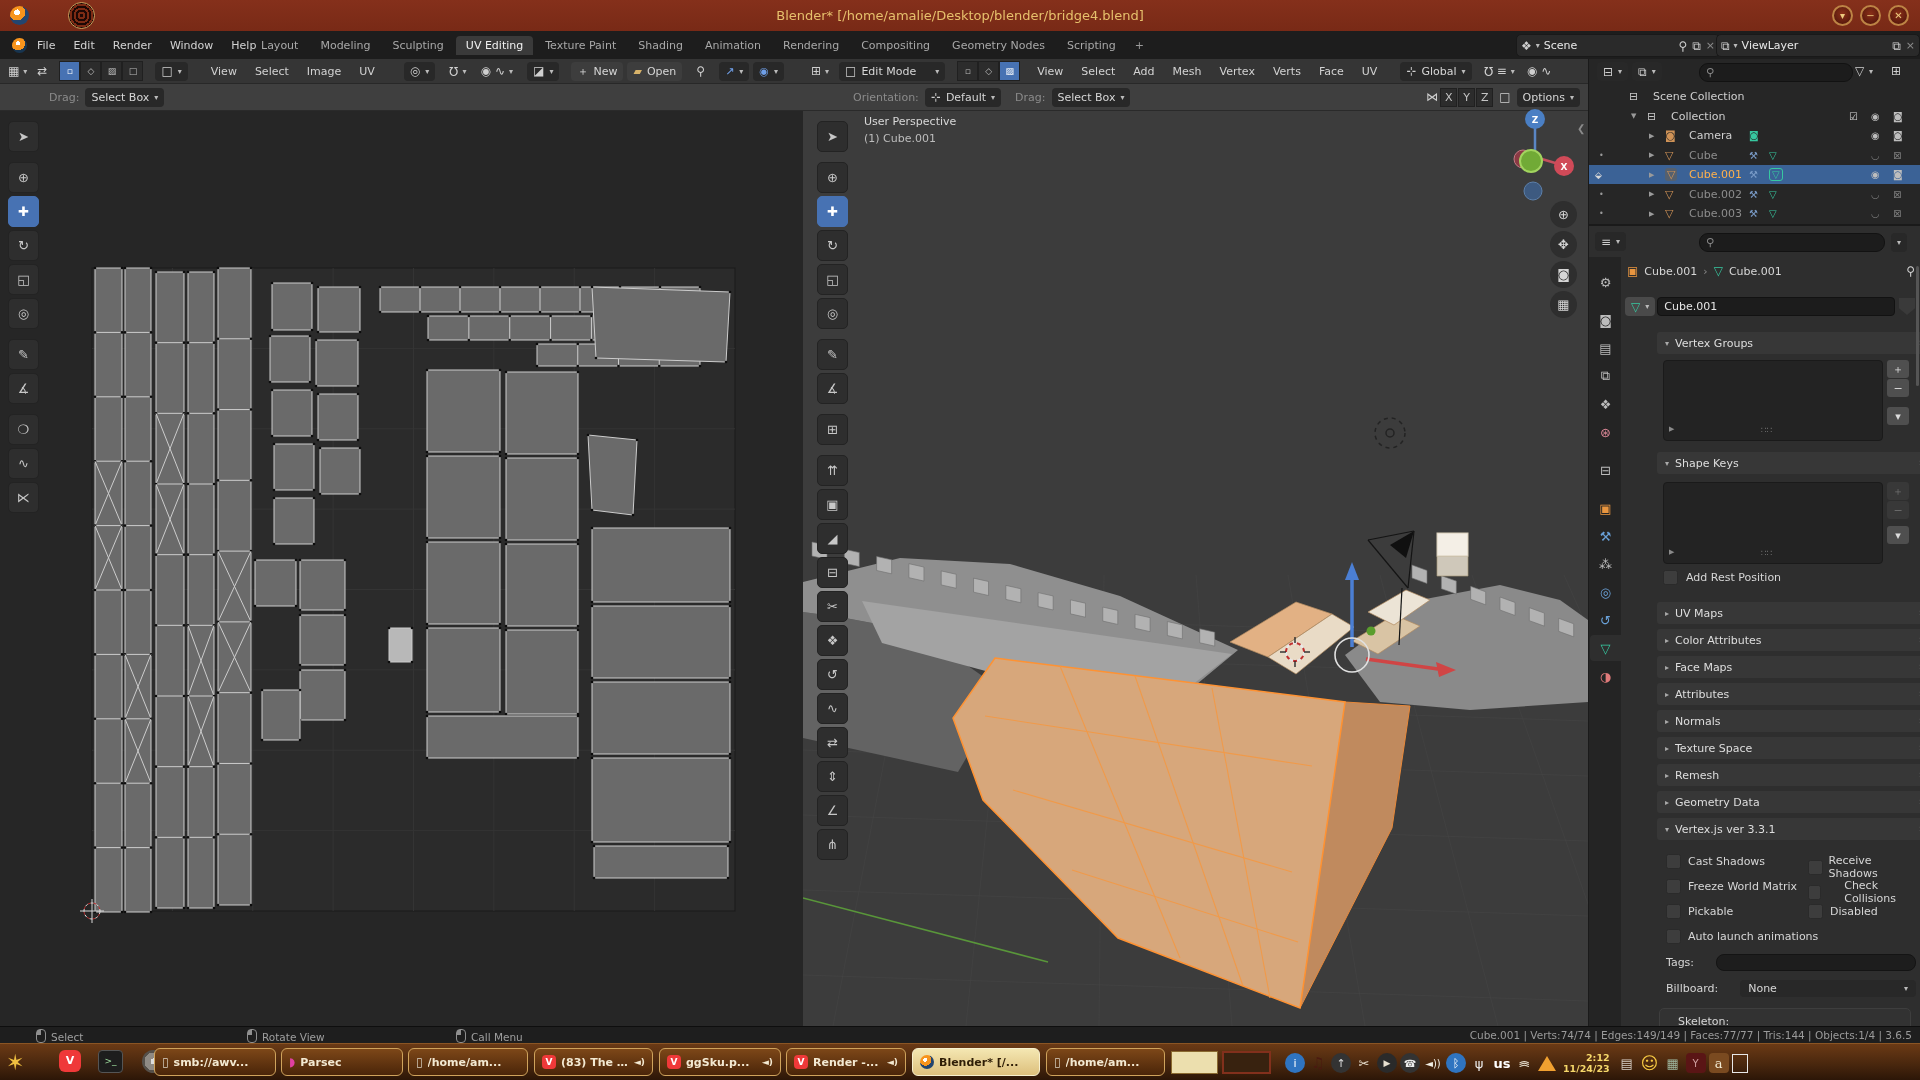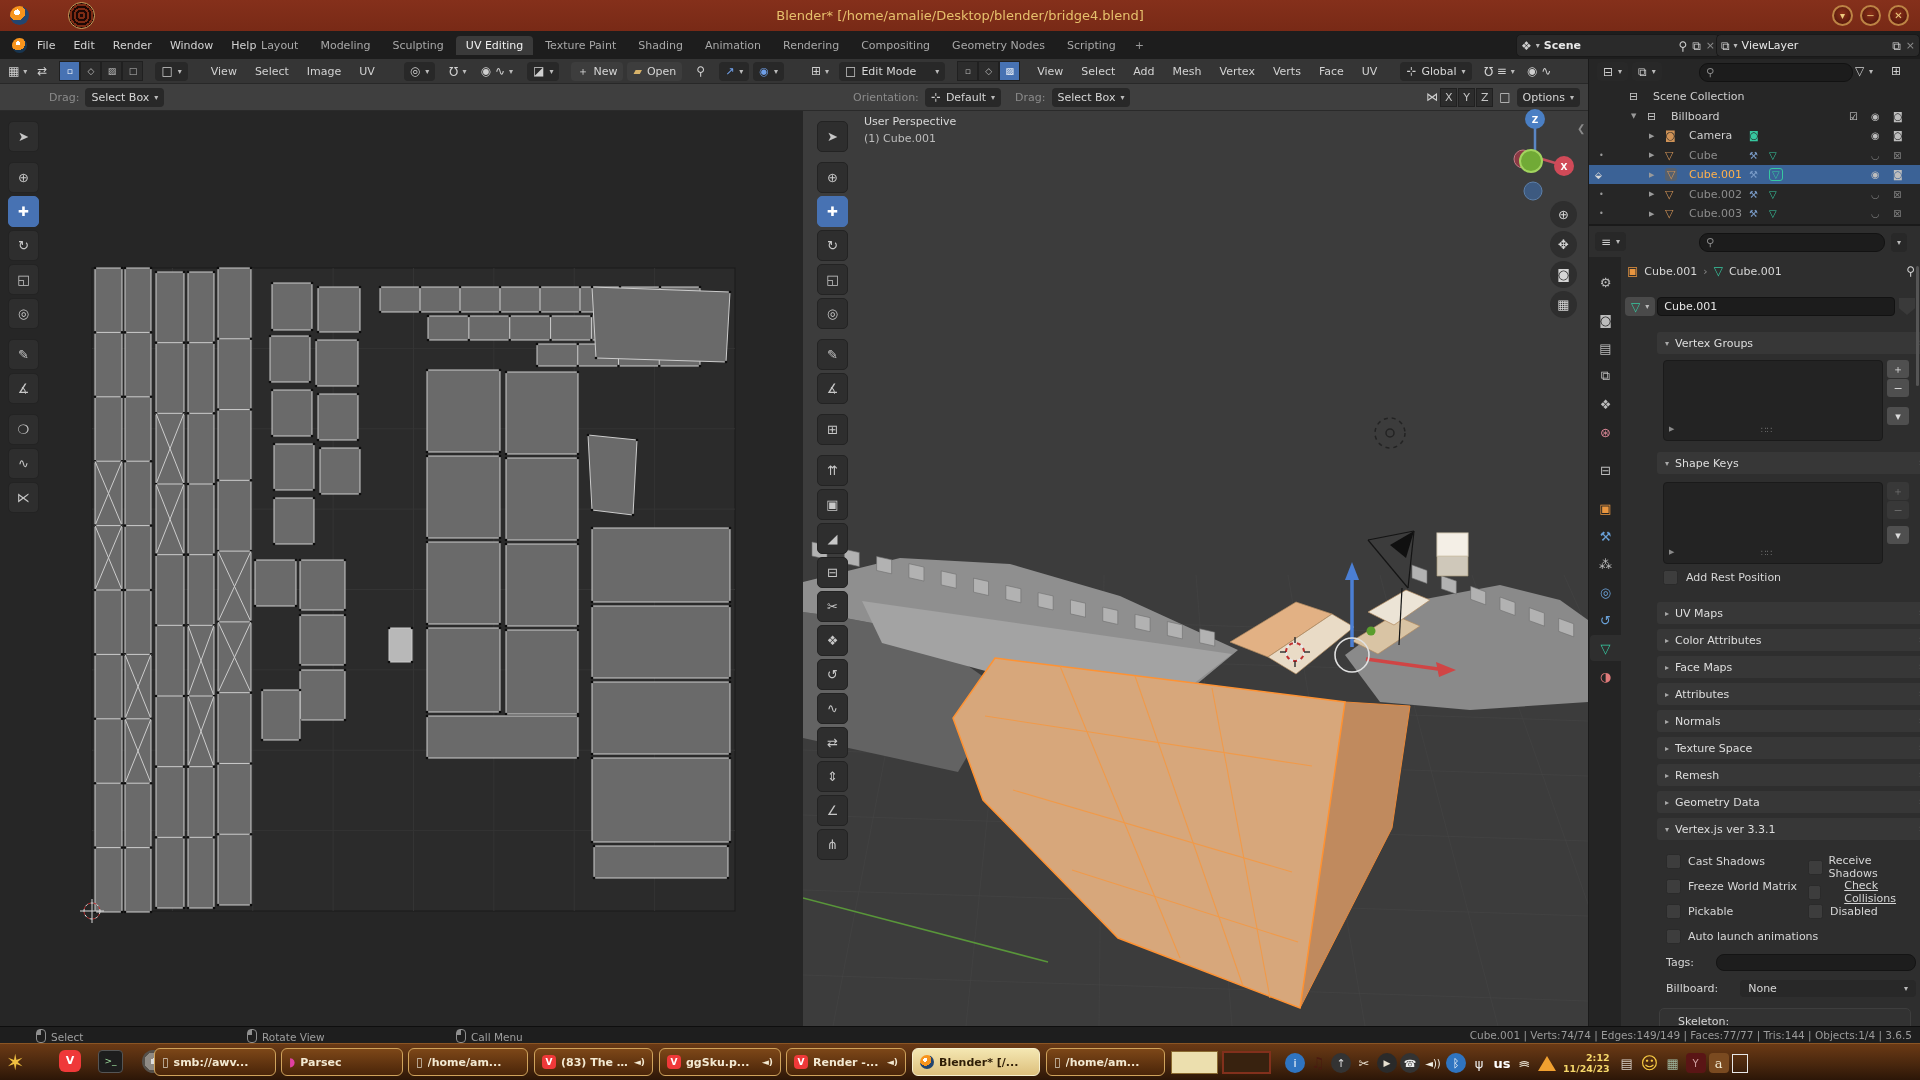--- a/index.html
+++ b/index.html
@@ -90,21 +90,21 @@
         <span class="ws-tab">Animation</span>
         <span class="ws-tab">Rendering</span>
         <span class="ws-tab">Compositing</span>
         <span class="ws-tab">Geometry Nodes</span>
         <span class="ws-tab">Scripting</span>
         <span style="color: rgb(154, 154, 154); padding: 0px 8px;">+</span>
       </div>
     <div class="selblock abs" style="left:1516px;width:194px;">
       <span class="icon">❖</span>
         <span class="caret">▾</span>
-      <span style="color:#e8e8e8;font-weight:bold;">Scene</span>
+      <span style="color:#e8e8e8;">Scene</span>
       <span style="margin-left:auto;display:flex;gap:5px;align-items:center;">
         <span class="icon dim">⚲</span>
         <span class="icon">⧉</span>
         <span class="dim">×</span>
         </span>
     </div>
     <div class="selblock abs" style="left:1716px;width:194px;">
       <span class="icon">⧉</span>
         <span class="caret">▾</span>
       <span style="color:#e8e8e8;">ViewLayer</span>
@@ -805,21 +805,21 @@
       <span class="abs caret" style="left:280px;top:8px;">▾</span>
       <span class="abs icon" style="left:302px;top:5px;">⊞</span>
       <div id="outliner-rows">
           <div class="ol-row abs" style="top: 28px;">
             <span style="position: absolute; left: 40px; font-size: 11px; color: rgb(201, 201, 201);">⊟</span>
             <span class="ol-name" style="position: absolute; left: 60px;">Scene Collection</span>
           </div>
           <div class="ol-row abs" style="top: 47.5px;">
             <span style="position: absolute; left: 42px; font-size: 7px; color: rgb(154, 154, 154);">▼</span>
             <span style="position: absolute; left: 58px; font-size: 11px; color: rgb(201, 201, 201);">⊟</span>
-            <span class="ol-name" style="position: absolute; left: 78px;">Billboard</span>
+            <span class="ol-name" style="position: absolute; left: 78px;">Collection</span>
             <span style="position: absolute; left: 260px; font-size: 10px; color: rgb(216, 216, 216);">☑</span>
             <span style="position: absolute; left: 282px; font-size: 10px; color: rgb(189, 189, 189);">◉</span>
             <span style="position: absolute; left: 304px; font-size: 10px; color: rgb(189, 189, 189);">◙</span>
           </div>
           <div class="ol-row abs" style="top: 67px;">
             <span style="position: absolute; left: 60px; font-size: 7px; color: rgb(154, 154, 154);">▶</span>
             <span style="position: absolute; left: 76px; font-size: 11px; color: rgb(207, 146, 86);">◙</span>
             <span class="ol-name" style="position: absolute; left: 96px;">Camera</span>
             <span style="position: absolute; left: 160px; font-size: 10px; color: rgb(55, 200, 160);">◙</span>
             <span style="position: absolute; left: 282px; font-size: 10px; color: rgb(189, 189, 189);">◉</span>
@@ -992,21 +992,21 @@
               <span>Cast Shadows</span>
             </div>
             <div style="position: absolute; left: 187px; top: 597px; display: flex; gap: 6px; align-items: center;">
               <span class="cb"></span>
               <span>Receive Shadows</span>
             </div>
             <div style="position: absolute; left: 45px; top: 622px; display: flex; gap: 7px; align-items: center;">
               <span class="cb"></span>
               <span>Freeze World Matrix</span>
             </div>
-            <div style="position: absolute; left: 187px; top: 622px; display: flex; gap: 23px; align-items: center; text-decoration: underline;">
+            <div style="position: absolute; left: 187px; top: 622px; display: flex; gap: 23px; align-items: center;">
               <span class="cb"></span>
               <span>Check Collisions</span>
             </div>
             <div style="position: absolute; left: 45px; top: 647px; display: flex; gap: 7px; align-items: center;">
               <span class="cb"></span>
               <span>Pickable</span>
             </div>
             <div style="position: absolute; left: 187px; top: 647px; display: flex; gap: 7px; align-items: center;">
               <span class="cb"></span>
               <span>Disabled</span>

